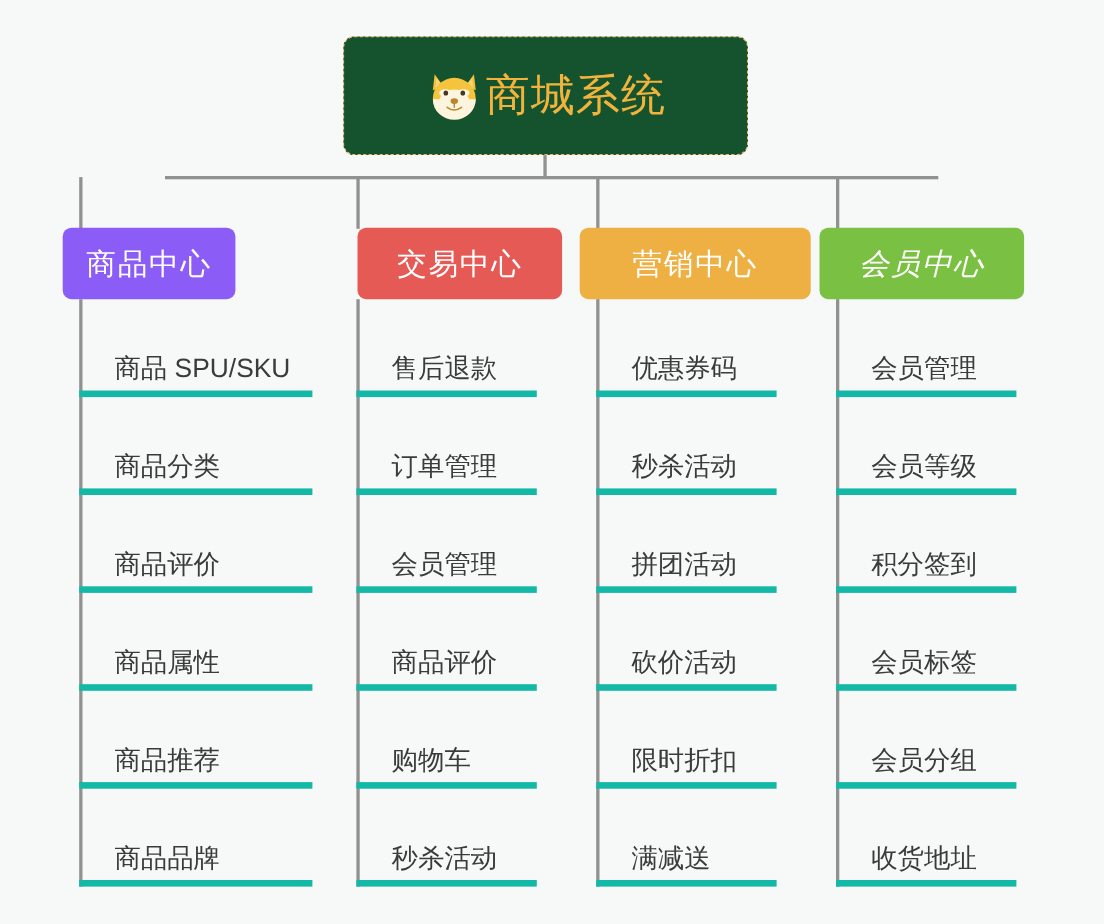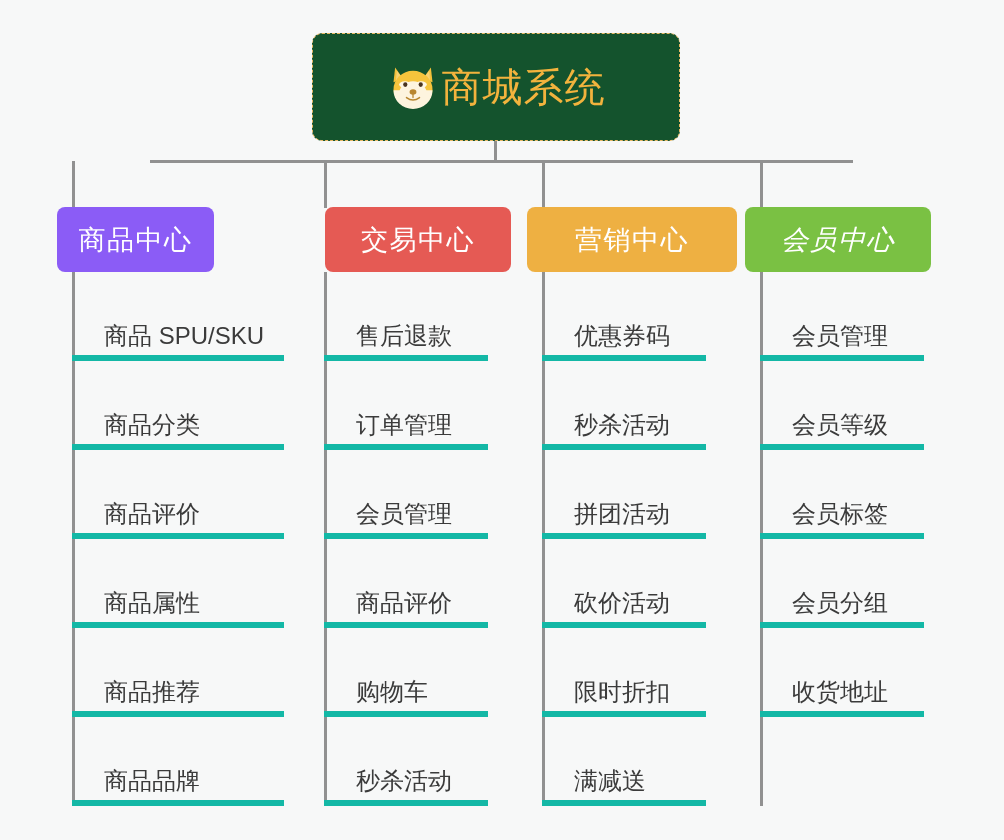--- a/index.html
+++ b/index.html
@@ -229,20 +229,23 @@
       </div>
       <div class="col" style="left: 760px; width: 164px;">
         <div class="col-spine" style="height: 534px;"></div>
         <div class="item">
           <span class="item-label">会员管理</span>
         </div>
         <div class="item">
           <span class="item-label">会员等级</span>
         </div>
         <div class="item">
+          <span class="item-label">积分签到</span>
+        </div>
+        <div class="item">
           <span class="item-label">会员标签</span>
         </div>
         <div class="item">
           <span class="item-label">会员分组</span>
         </div>
         <div class="item">
           <span class="item-label">收货地址</span>
         </div>
       </div>
     </div>

